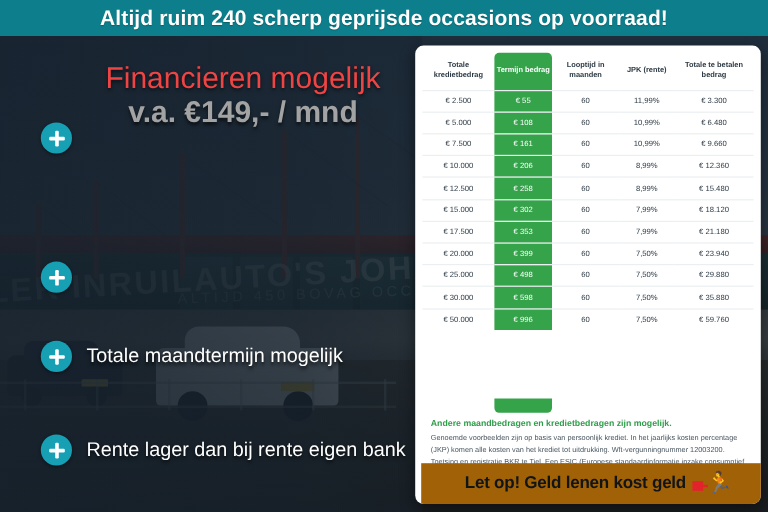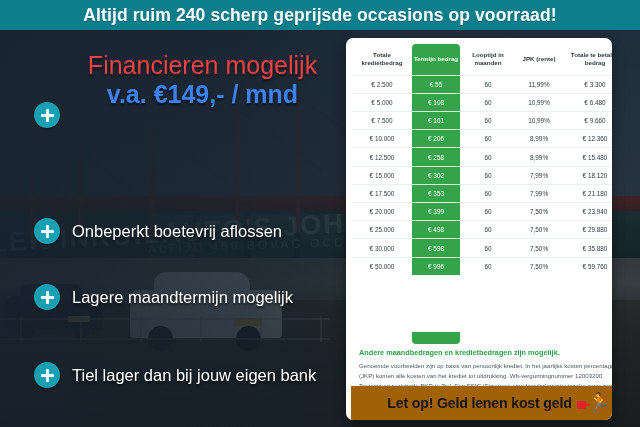--- a/index.html
+++ b/index.html
@@ -54,37 +54,37 @@
   .banner{position:absolute;left:0;top:0;width:640px;height:30px;
       background:#0d7f8c;display:flex;align-items:center;justify-content:center;}
   .banner-text{color:#ffffff;font-size:17.5px;font-weight:bold;letter-spacing:.1px;
       text-shadow:0 1px 1px rgba(0,0,0,.25);white-space:nowrap;}
 
   
   .left-col{position:absolute;left:0;top:30px;width:352px;height:397px;}
   .headline{position:absolute;left:60px;top:22px;width:285px;text-align:center;}
   .headline .l1{color:#ef4444;font-size:25px;font-weight:normal;line-height:1.05;
       text-shadow:0 2px 3px rgba(0,0,0,.6);}
-  .headline .l2{color:#3b82f6;font-size:25px;font-weight:bold;line-height:1.15;margin-top:2px;
+  .headline .l2{color:#a3a3a3;font-size:25px;font-weight:bold;line-height:1.15;margin-top:2px;
       text-shadow:0 2px 3px rgba(0,0,0,.6);}
   .bullet{position:absolute;display:flex;align-items:center;}
   .plus-icon{width:26px;height:26px;border-radius:50%;background:#179fb4;
       flex:0 0 26px;position:relative;box-shadow:0 1px 3px rgba(0,0,0,.45);}
   .plus-icon:before,.plus-icon:after{content:"";position:absolute;background:#ffffff;border-radius:1px;}
   .plus-icon:before{left:6.5px;top:11.7px;width:13px;height:3px;}
   .plus-icon:after{left:11.5px;top:6.5px;width:3px;height:13px;}
   .bullet-label{margin-left:12px;color:#ffffff;font-size:16.5px;white-space:nowrap;
       text-shadow:0 2px 3px rgba(0,0,0,.75);}
   .b-head{left:34px;top:72px;}
   .b1{left:34px;top:188px;}
   .b2{left:34px;top:254px;}
   .b3{left:34px;top:332px;}
 
   
-  .card{position:absolute;left:346px;top:38px;width:266px;height:382px;
+  .card{position:absolute;left:346px;top:38px;width:288px;height:382px;
       background:#ffffff;border-radius:7px;box-shadow:0 3px 12px rgba(0,0,0,.45);overflow:hidden;}
   .card-inner{position:absolute;left:0;top:0;width:288px;height:382px;}
 
   table.fin{position:absolute;left:6px;top:6px;width:276px;border-collapse:collapse;
       table-layout:fixed;}
   table.fin th{font-size:6.2px;font-weight:bold;color:#2d3a45;text-align:center;
       padding:7px 1px 7px;line-height:1.35;vertical-align:middle;}
   table.fin td{font-size:6.4px;color:#2d3a45;text-align:center;padding:5.1px 1px;
       border-top:1px solid #eceff1;white-space:nowrap;}
   table.fin tr:first-child td{border-top:1px solid #eceff1;}
@@ -177,31 +177,30 @@
       <div class="plus-icon"></div>
     </div>
 
     <div class="headline">
       <div class="l1">Financieren mogelijk</div>
       <div class="l2">v.a. €149,- / mnd</div>
     </div>
 
     <div class="bullet b1">
       <div class="plus-icon"></div>
-      <div class="bullet-label">Onbeperkt boetevrij aflossen</div>
     </div>
 
     <div class="bullet b2">
       <div class="plus-icon"></div>
-      <div class="bullet-label">Lagere maandtermijn mogelijk</div>
+      <div class="bullet-label">Totale maandtermijn mogelijk</div>
     </div>
 
     <div class="bullet b3">
       <div class="plus-icon"></div>
-      <div class="bullet-label">Tiel lager dan bij jouw eigen bank</div>
+      <div class="bullet-label">Rente lager dan bij rente eigen bank</div>
     </div>
   </div>
 
   <div class="card">
     <div class="card-inner">
       <div class="hl-cap"></div>
       <table class="fin">
         <colgroup>
           <col class="col-a">
             <col class="col-b">

